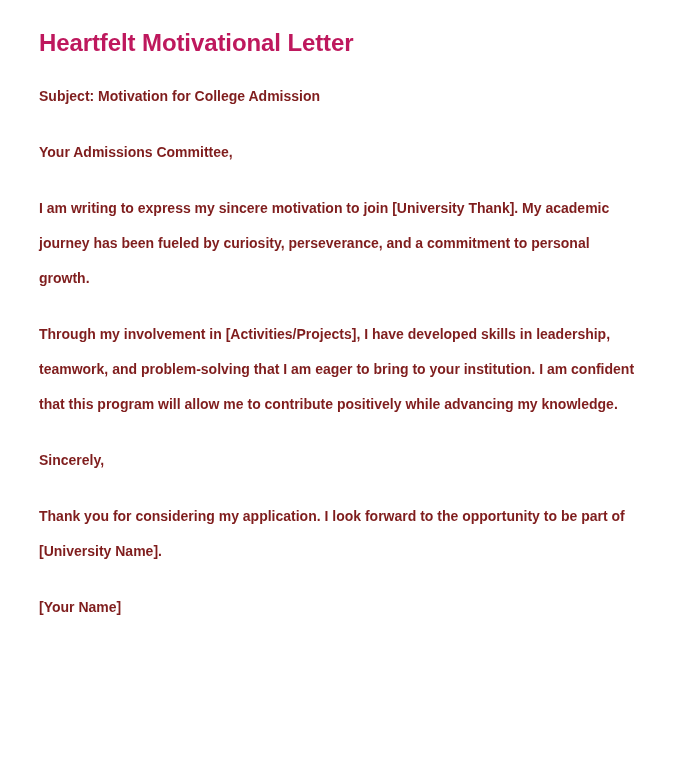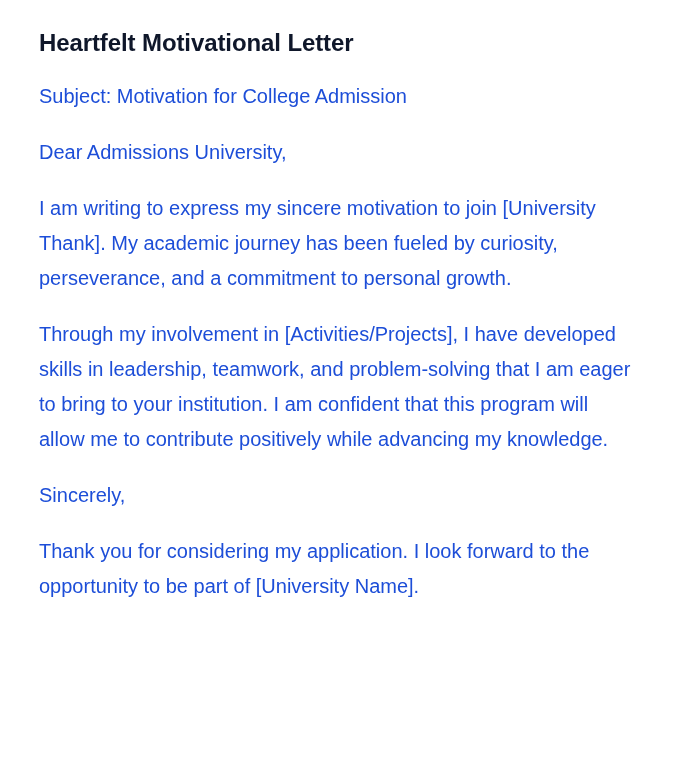--- a/index.html
+++ b/index.html
@@ -25,59 +25,60 @@
   }
 
   .letter-title {
     margin: 0 0 0 0;
     padding: 0;
     font-family: "Liberation Sans", sans-serif;
     font-size: 24px;
     line-height: 30px;
     font-weight: 700;
     letter-spacing: -0.1px;
-    color: #0f172a;
+    color: #be185d;
   }
 
   .letter-body {
     margin-top: 21px;
   }
 
   .letter-paragraph {
     margin: 0 0 21px 0;
     padding: 0;
     font-family: "Liberation Sans", sans-serif;
-    font-size: 20px;
+    font-size: 14px;
     line-height: 35px;
-    font-weight: 400;
-    color: #1d4ed8;
+    font-weight: 700;
+    color: #7f1d1d;
     max-width: 600px;
     word-wrap: break-word;
   }
 
   .letter-paragraph:last-child {
     margin-bottom: 0;
   }
 </style>
 </head>
 <body>
 
 <div class="letter-page">
 
   <h1 class="letter-title">Heartfelt Motivational Letter</h1>
 
   <div class="letter-body">
 
     <p class="letter-paragraph">Subject: Motivation for College Admission</p>
 
-    <p class="letter-paragraph">Dear Admissions University,</p>
+    <p class="letter-paragraph">Your Admissions Committee,</p>
 
     <p class="letter-paragraph">I am writing to express my sincere motivation to join [University Thank]. My academic journey has been fueled by curiosity, perseverance, and a commitment to personal growth.</p>
 
     <p class="letter-paragraph">Through my involvement in [Activities/Projects], I have developed skills in leadership, teamwork, and problem-solving that I am eager to bring to your institution. I am confident that this program will allow me to contribute positively while advancing my knowledge.</p>
 
     <p class="letter-paragraph">Sincerely,</p>
 
     <p class="letter-paragraph">Thank you for considering my application. I look forward to the opportunity to be part of [University Name].</p>
 
+    <p class="letter-paragraph">[Your Name]</p>
 
   </div>
 </div>
 
 </body></html>

